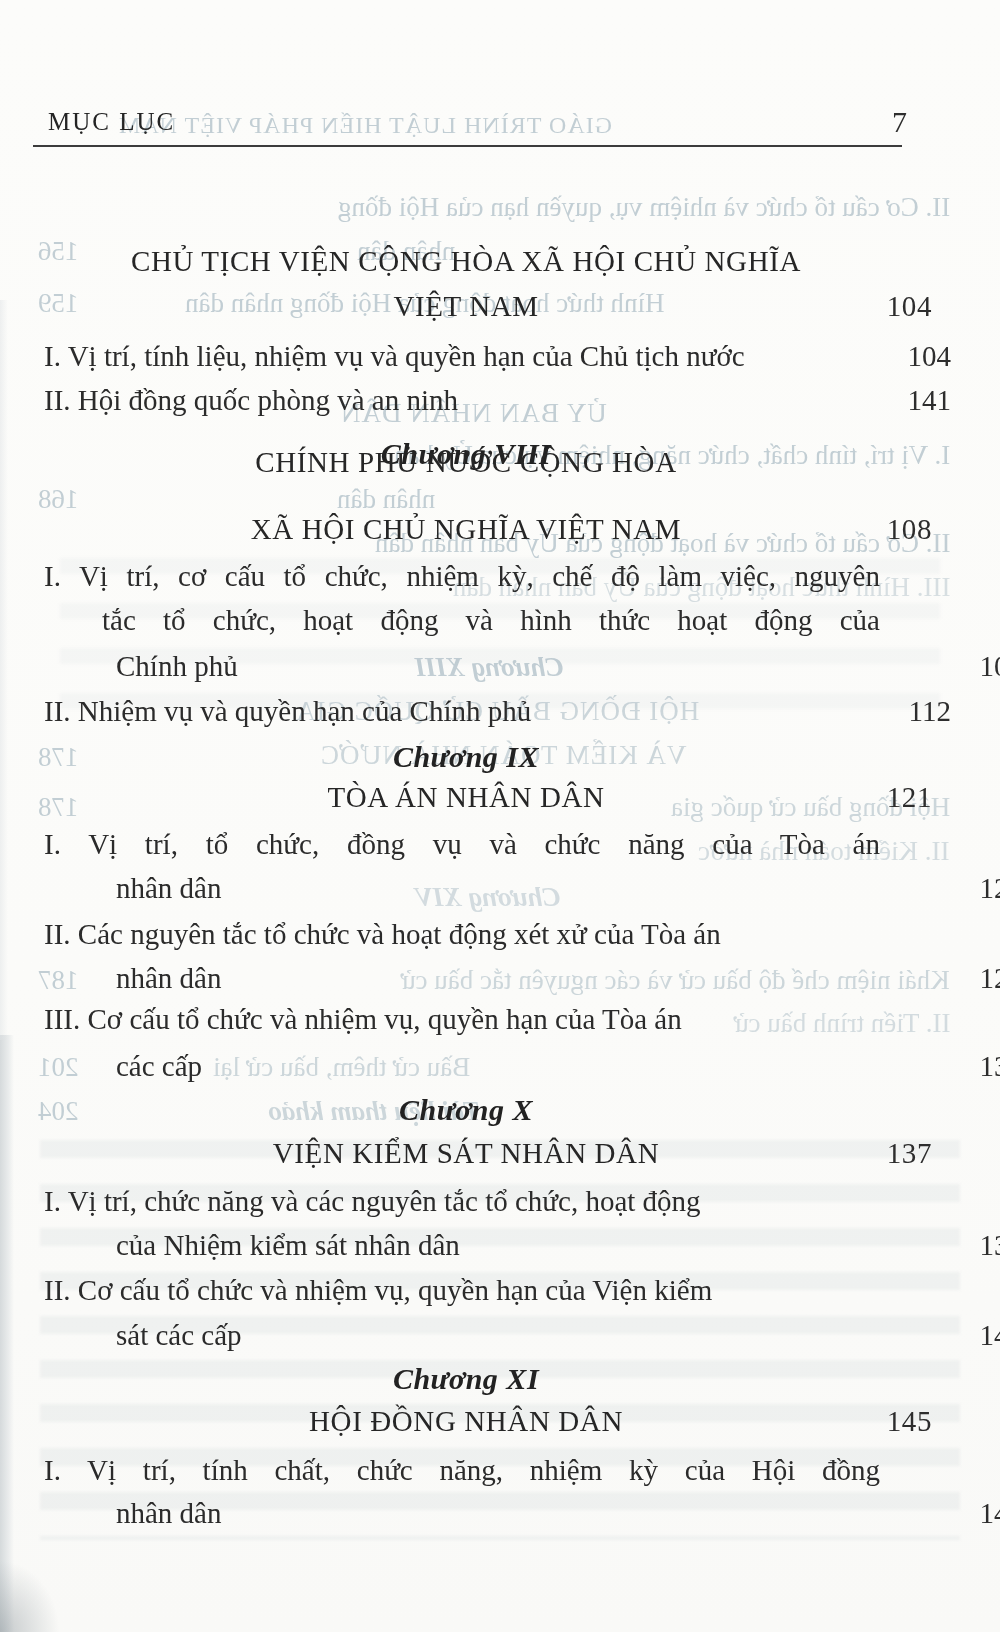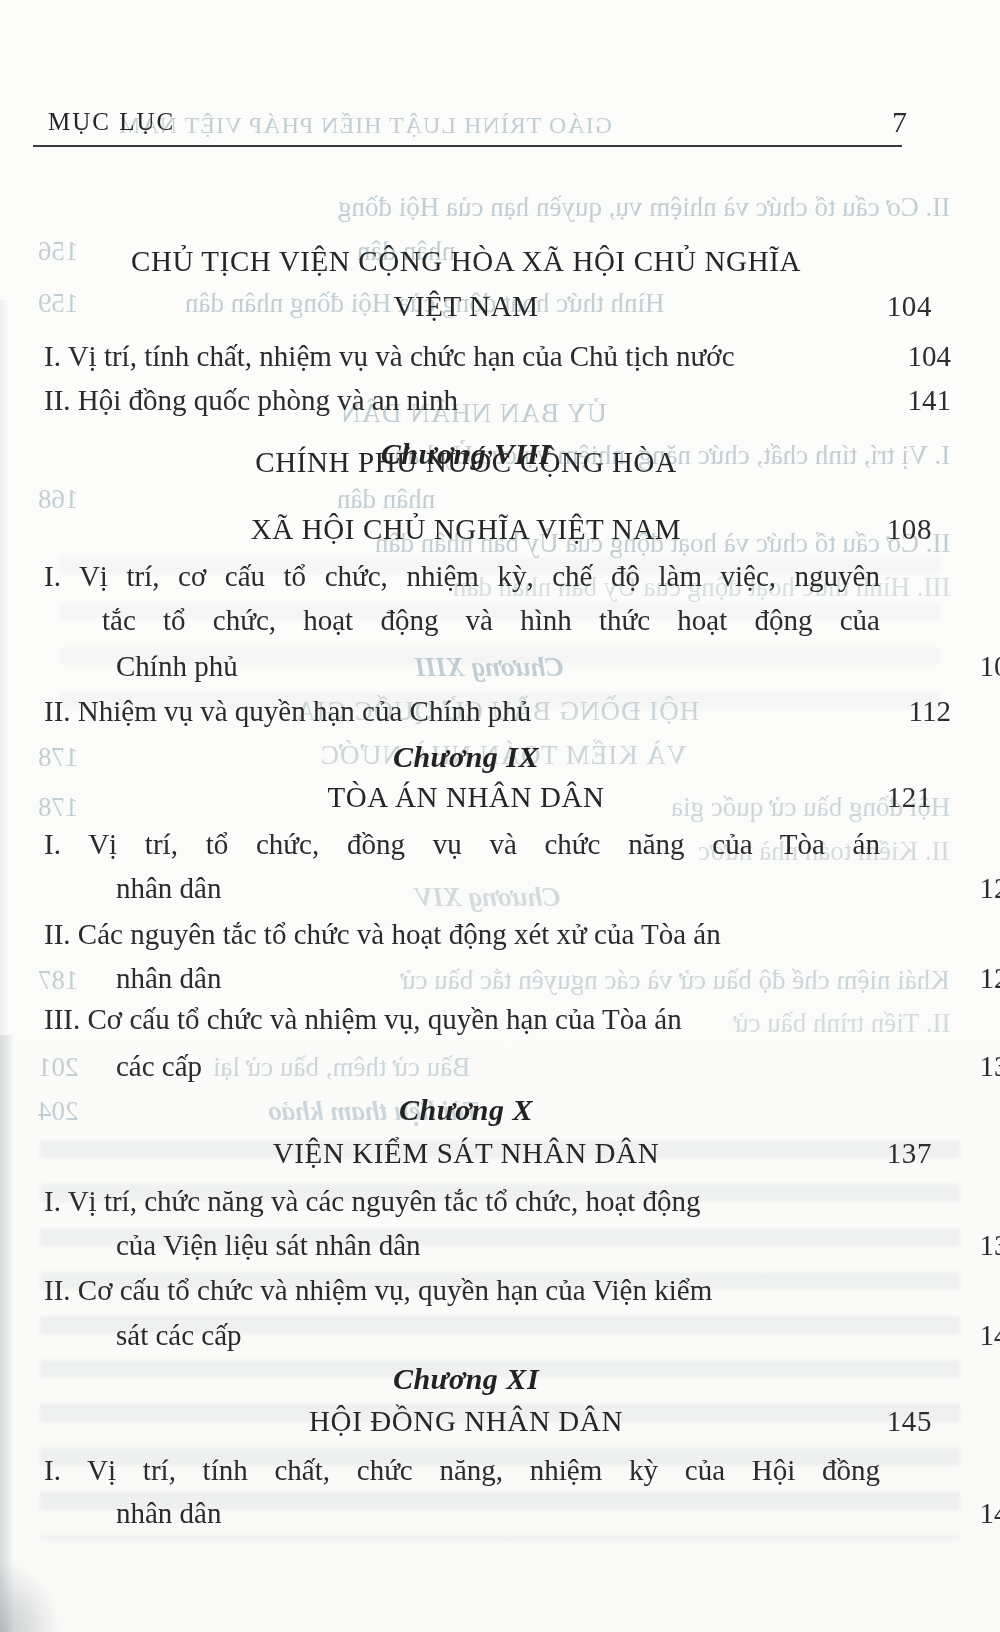--- a/index.html
+++ b/index.html
@@ -128,21 +128,21 @@
   <div class="corner-shade"></div>
 
   <div class="running-head">MỤC LỤC</div>
   <div class="folio">7</div>
   <div class="head-rule"></div>
 
 
   <div class="row title" style="top:245px;"><span class="txt">CHỦ TỊCH VIỆN CỘNG HÒA XÃ HỘI CHỦ NGHĨA</span></div>
   <div class="row title" style="top:290px;"><span class="txt">VIỆT NAM</span><span class="num">104</span></div>
 
-  <div class="row item" style="top:340px;"><span class="txt">I. Vị trí, tính chất, nhiệm vụ và chức hạn của Chủ tịch nước</span><span class="num">104</span></div>
+  <div class="row item" style="top:340px;"><span class="txt">I. Vị trí, tính liệu, nhiệm vụ và quyền hạn của Chủ tịch nước</span><span class="num">104</span></div>
   <div class="row item" style="top:384px;"><span class="txt">II. Hội đồng quốc phòng và an ninh</span><span class="num">141</span></div>
 
   <div class="row chapter" style="top:437px;"><span class="txt">Chương VIII</span></div>
   <div class="row title" style="top:446px;"><span class="txt">CHÍNH PHỦ NƯỚC CỘNG HÒA</span></div>
   <div class="row title" style="top:513px;"><span class="txt">XÃ HỘI CHỦ NGHĨA VIỆT NAM</span><span class="num">108</span></div>
 
   <div class="row item just" style="top:560px;"><span class="txt">I. Vị trí, cơ cấu tổ chức, nhiệm kỳ, chế độ làm việc, nguyên</span></div>
   <div class="row cont-a just" style="top:604px;"><span class="txt">tắc tổ chức, hoạt động và hình thức hoạt động của</span></div>
   <div class="row cont-b" style="top:650px;"><span class="txt">Chính phủ</span><span class="num">108</span></div>
   <div class="row item" style="top:695px;"><span class="txt">II. Nhiệm vụ và quyền hạn của Chính phủ</span><span class="num">112</span></div>
@@ -154,21 +154,21 @@
   <div class="row cont-b" style="top:872px;"><span class="txt">nhân dân</span><span class="num">121</span></div>
   <div class="row item" style="top:918px;"><span class="txt">II. Các nguyên tắc tổ chức và hoạt động xét xử của Tòa án</span></div>
   <div class="row cont-b" style="top:962px;"><span class="txt">nhân dân</span><span class="num">123</span></div>
   <div class="row item" style="top:1003px;"><span class="txt">III. Cơ cấu tổ chức và nhiệm vụ, quyền hạn của Tòa án</span></div>
   <div class="row cont-b" style="top:1050px;"><span class="txt">các cấp</span><span class="num">132</span></div>
 
   <div class="row chapter" style="top:1093px;"><span class="txt">Chương X</span></div>
   <div class="row title" style="top:1137px;"><span class="txt">VIỆN KIỂM SÁT NHÂN DÂN</span><span class="num">137</span></div>
 
   <div class="row item" style="top:1185px;"><span class="txt">I. Vị trí, chức năng và các nguyên tắc tổ chức, hoạt động</span></div>
-  <div class="row cont-b" style="top:1229px;"><span class="txt">của Viện liệu sát nhân dân</span><span class="num">137</span></div>
+  <div class="row cont-b" style="top:1229px;"><span class="txt">của Nhiệm kiểm sát nhân dân</span><span class="num">137</span></div>
   <div class="row item" style="top:1274px;"><span class="txt">II. Cơ cấu tổ chức và nhiệm vụ, quyền hạn của Viện kiểm</span></div>
   <div class="row cont-b" style="top:1319px;"><span class="txt">sát các cấp</span><span class="num">140</span></div>
 
   <div class="row chapter" style="top:1362px;"><span class="txt">Chương XI</span></div>
   <div class="row title" style="top:1405px;"><span class="txt">HỘI ĐỒNG NHÂN DÂN</span><span class="num">145</span></div>
 
   <div class="row item just" style="top:1454px;"><span class="txt">I. Vị trí, tính chất, chức năng, nhiệm kỳ của Hội đồng</span></div>
   <div class="row cont-b" style="top:1497px;"><span class="txt">nhân dân</span><span class="num">145</span></div>
 
 </div>

